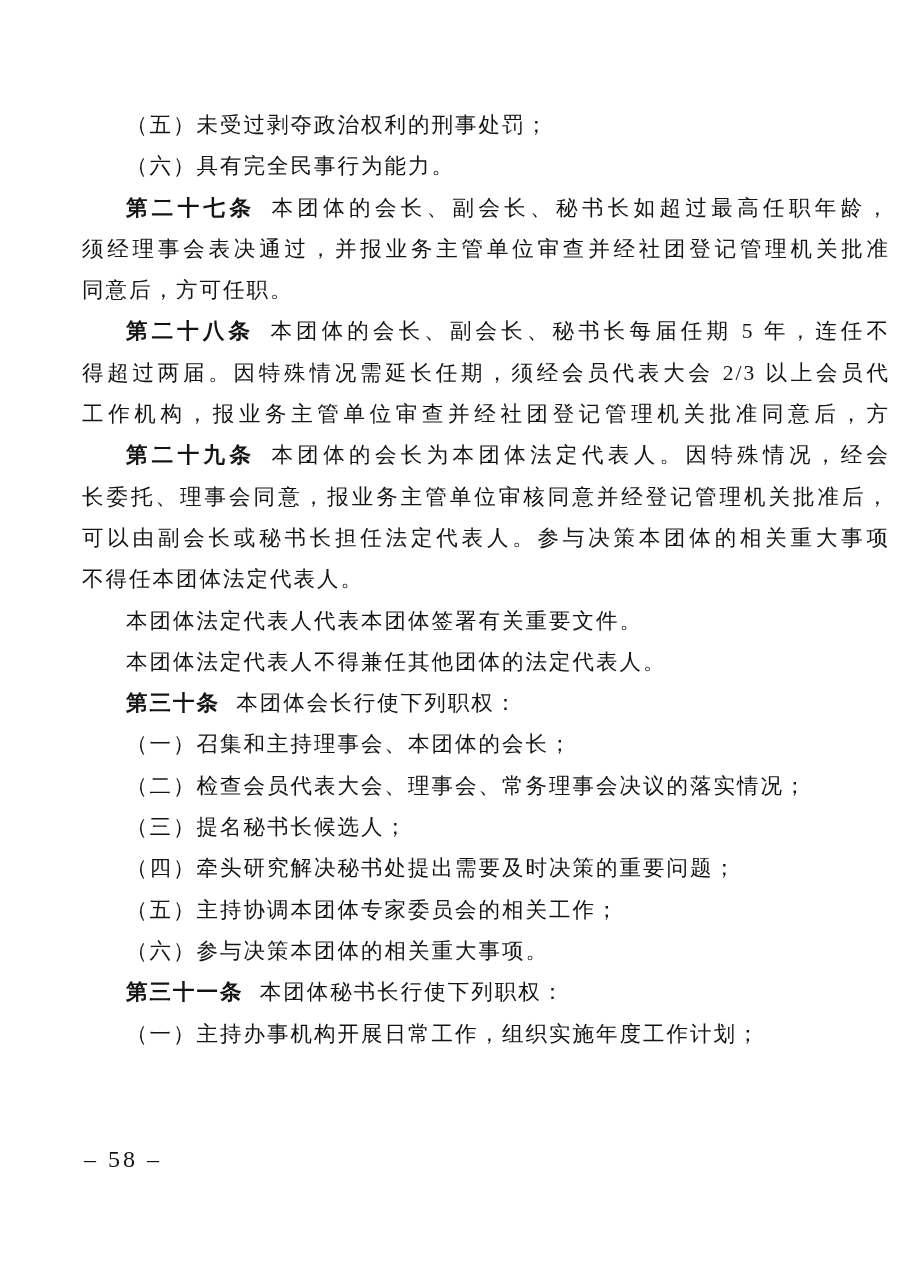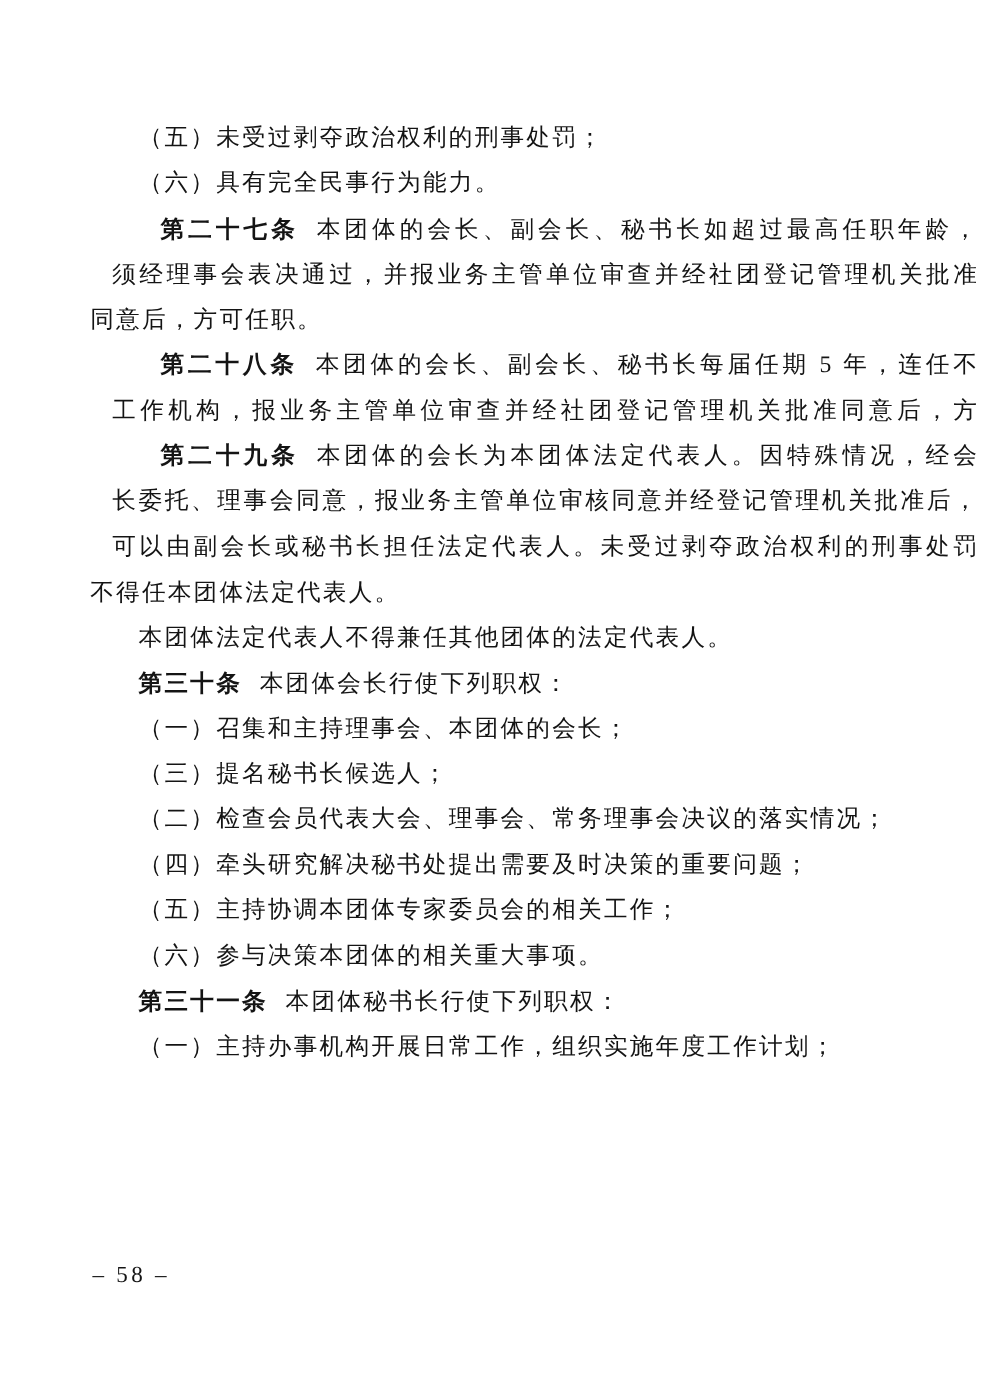--- a/index.html
+++ b/index.html
@@ -28,58 +28,59 @@
   .line {
     text-align: left;
   }
   .line.indent {
     text-indent: 44px;
   }
   .line.fill {
     text-align: justify;
     text-align-last: justify;
     text-justify: inter-character;
-    margin-left: 20px;
   }
   .art {
     font-family: "Liberation Sans", "DejaVu Sans", sans-serif;
     font-weight: 700;
     margin-right: 0.75em;
   }
   .pagenum {
     position: absolute;
     left: 84px;
     top: 1146px;
-    font-size: 21px;
+    font-size: 24px;
     letter-spacing: 3px;
     color: #141414;
     font-family: "Liberation Serif", "DejaVu Serif", serif;
   }
 </style>
 </head>
 <body>
 
 <div class="page">
   <div class="doc">
       <div class="line indent">（五）未受过剥夺政治权利的刑事处罚；</div>
       <div class="line indent">（六）具有完全民事行为能力。</div>
       <div class="line indent fill"><span class="art">第二十七条</span>本团体的会长、副会长、秘书长如超过最高任职年龄，</div>
       <div class="line fill">须经理事会表决通过，并报业务主管单位审查并经社团登记管理机关批准</div>
       <div class="line">同意后，方可任职。</div>
       <div class="line indent fill"><span class="art">第二十八条</span>本团体的会长、副会长、秘书长每届任期 5 年，连任不</div>
+      <div class="line fill">得超过两届。因特殊情况需延长任期，须经会员代表大会 2/3 以上会员代</div>
       <div class="line fill">工作机构，报业务主管单位审查并经社团登记管理机关批准同意后，方</div>
       <div class="line indent fill"><span class="art">第二十九条</span>本团体的会长为本团体法定代表人。因特殊情况，经会</div>
       <div class="line fill">长委托、理事会同意，报业务主管单位审核同意并经登记管理机关批准后，</div>
-      <div class="line fill">可以由副会长或秘书长担任法定代表人。未受过剥夺政治权利的刑事处罚</div>
+      <div class="line fill">可以由副会长或秘书长担任法定代表人。参与决策本团体的相关重大事项</div>
       <div class="line">不得任本团体法定代表人。</div>
+      <div class="line indent">本团体法定代表人代表本团体签署有关重要文件。</div>
       <div class="line indent">本团体法定代表人不得兼任其他团体的法定代表人。</div>
       <div class="line indent"><span class="art">第三十条</span>本团体会长行使下列职权：</div>
       <div class="line indent">（一）召集和主持理事会、本团体的会长；</div>
+      <div class="line indent">（二）检查会员代表大会、理事会、常务理事会决议的落实情况；</div>
       <div class="line indent">（三）提名秘书长候选人；</div>
-      <div class="line indent">（二）检查会员代表大会、理事会、常务理事会决议的落实情况；</div>
       <div class="line indent">（四）牵头研究解决秘书处提出需要及时决策的重要问题；</div>
       <div class="line indent">（五）主持协调本团体专家委员会的相关工作；</div>
       <div class="line indent">（六）参与决策本团体的相关重大事项。</div>
       <div class="line indent"><span class="art">第三十一条</span>本团体秘书长行使下列职权：</div>
       <div class="line indent">（一）主持办事机构开展日常工作，组织实施年度工作计划；</div>
     </div>
   <div class="pagenum">– 58 –</div>
 </div>
 
 </body></html>

